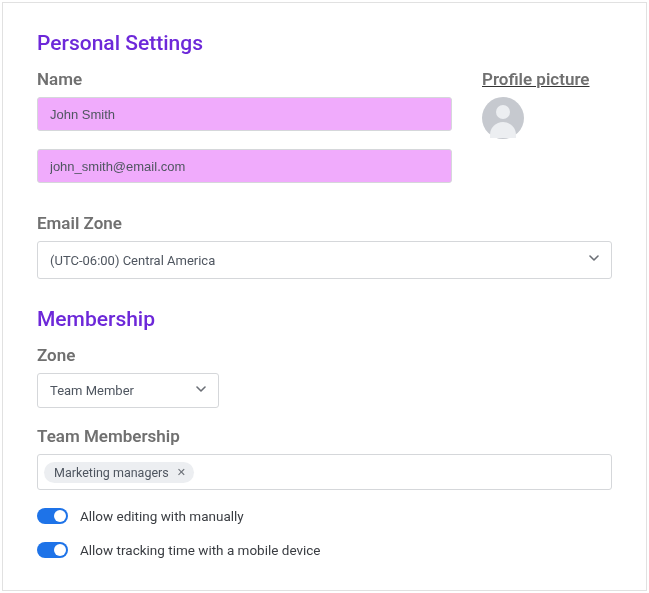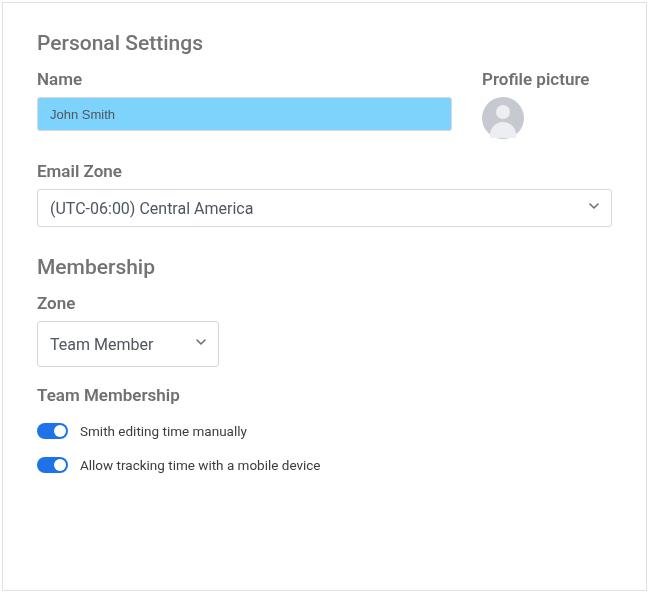--- a/index.html
+++ b/index.html
@@ -13,44 +13,44 @@
   .panel {
     width: 645px;
     height: 589px;
     margin: 2px;
     border: 1px solid #e1e1e1;
     padding: 22px 34px 0 34px;
   }
   h2 {
     font-size: 21px;
     font-weight: 500;
-    color: #737373;
+    color: #6d28d9;
     margin: 6px 0 14px 0;
   }
   .field-label {
     font-size: 17px;
     font-weight: 600;
     color: #707070;
     margin-bottom: 8px;
   }
   .row-top {
     display: flex;
     gap: 30px;
   }
   .col-left { flex: 1; }
-  .col-right { width: 130px; }
+  .col-right { width: 130px; text-decoration: underline; }
   .text-input {
     width: 100%;
     height: 34px;
     border: 1px solid #d5d7da;
     border-radius: 3px;
     padding: 0 12px;
     font-size: 13px;
     color: #4f5660;
-    background: #7dd3fc;
+    background: #f0abfc;
   }
   .text-input::placeholder { color: #999; }
   .field-block { margin-bottom: 18px; }
   .avatar {
     width: 42px; height: 42px;
     border-radius: 50%;
     background: #c6c9cf;
     position: relative;
     margin-top: 2px;
     cursor: pointer;
@@ -70,31 +70,31 @@
     background: #eceef1;
     border-radius: 13px 13px 0 0;
     bottom: 1px; left: 8px;
   }
   .select {
     width: 100%;
     height: 38px;
     border: 1px solid #d5d7da;
     border-radius: 3px;
     padding: 0 12px;
-    font-size: 16px;
+    font-size: 13px;
     color: #4f5660;
     background: #fff;
     display: flex;
     align-items: center;
     justify-content: space-between;
     cursor: pointer;
   }
   .select.small {
     width: 182px;
-    height: 46px;
+    height: 35px;
   }
   .chevron {
     width: 10px; height: 10px;
     display: inline-block;
     line-height: 0;
   }
   .chevron svg { display: block; }
   .tz-block { margin-top: 12px; margin-bottom: 28px; }
   .perm-section { margin-top: 22px; }
   .tag-input {
@@ -158,20 +158,21 @@
 
   <div class="row-top">
     <div class="col-left">
 
       <div class="field-block">
         <div class="field-label">Name</div>
         <input class="text-input" type="text" value="John Smith" style="">
       </div>
 
       <div class="field-block">
+        <input class="text-input" type="text" value="john_smith@email.com" style="">
       </div>
 
     </div>
     <div class="col-right">
       <div class="field-label">Profile picture</div>
       <div class="avatar"></div>
     </div>
   </div>
 
   <div class="field-block tz-block">
@@ -196,25 +197,31 @@
         <span class="chevron">
           <svg width="10" height="6" viewBox="0 0 10 6">
               <path d="M1 1 L5 5 L9 1" fill="none" stroke="#6b6f76" stroke-width="1.6" stroke-linecap="round" stroke-linejoin="round"></path>
             </svg>
         </span>
       </div>
     </div>
 
     <div class="field-block" style="margin-bottom:4px">
       <div class="field-label">Team Membership</div>
+      <div class="tag-input">
+        <span class="chip">
+          <span>Marketing managers</span>
+          <span class="chip-x">✕</span>
+        </span>
+      </div>
     </div>
 
     <div class="toggle-row">
       <div class="toggle"></div>
-      <span>Smith editing time manually</span>
+      <span>Allow editing with manually</span>
     </div>
 
     <div class="toggle-row">
       <div class="toggle"></div>
       <span>Allow tracking time with a mobile device</span>
     </div>
 
   </div>
 
 </div>

